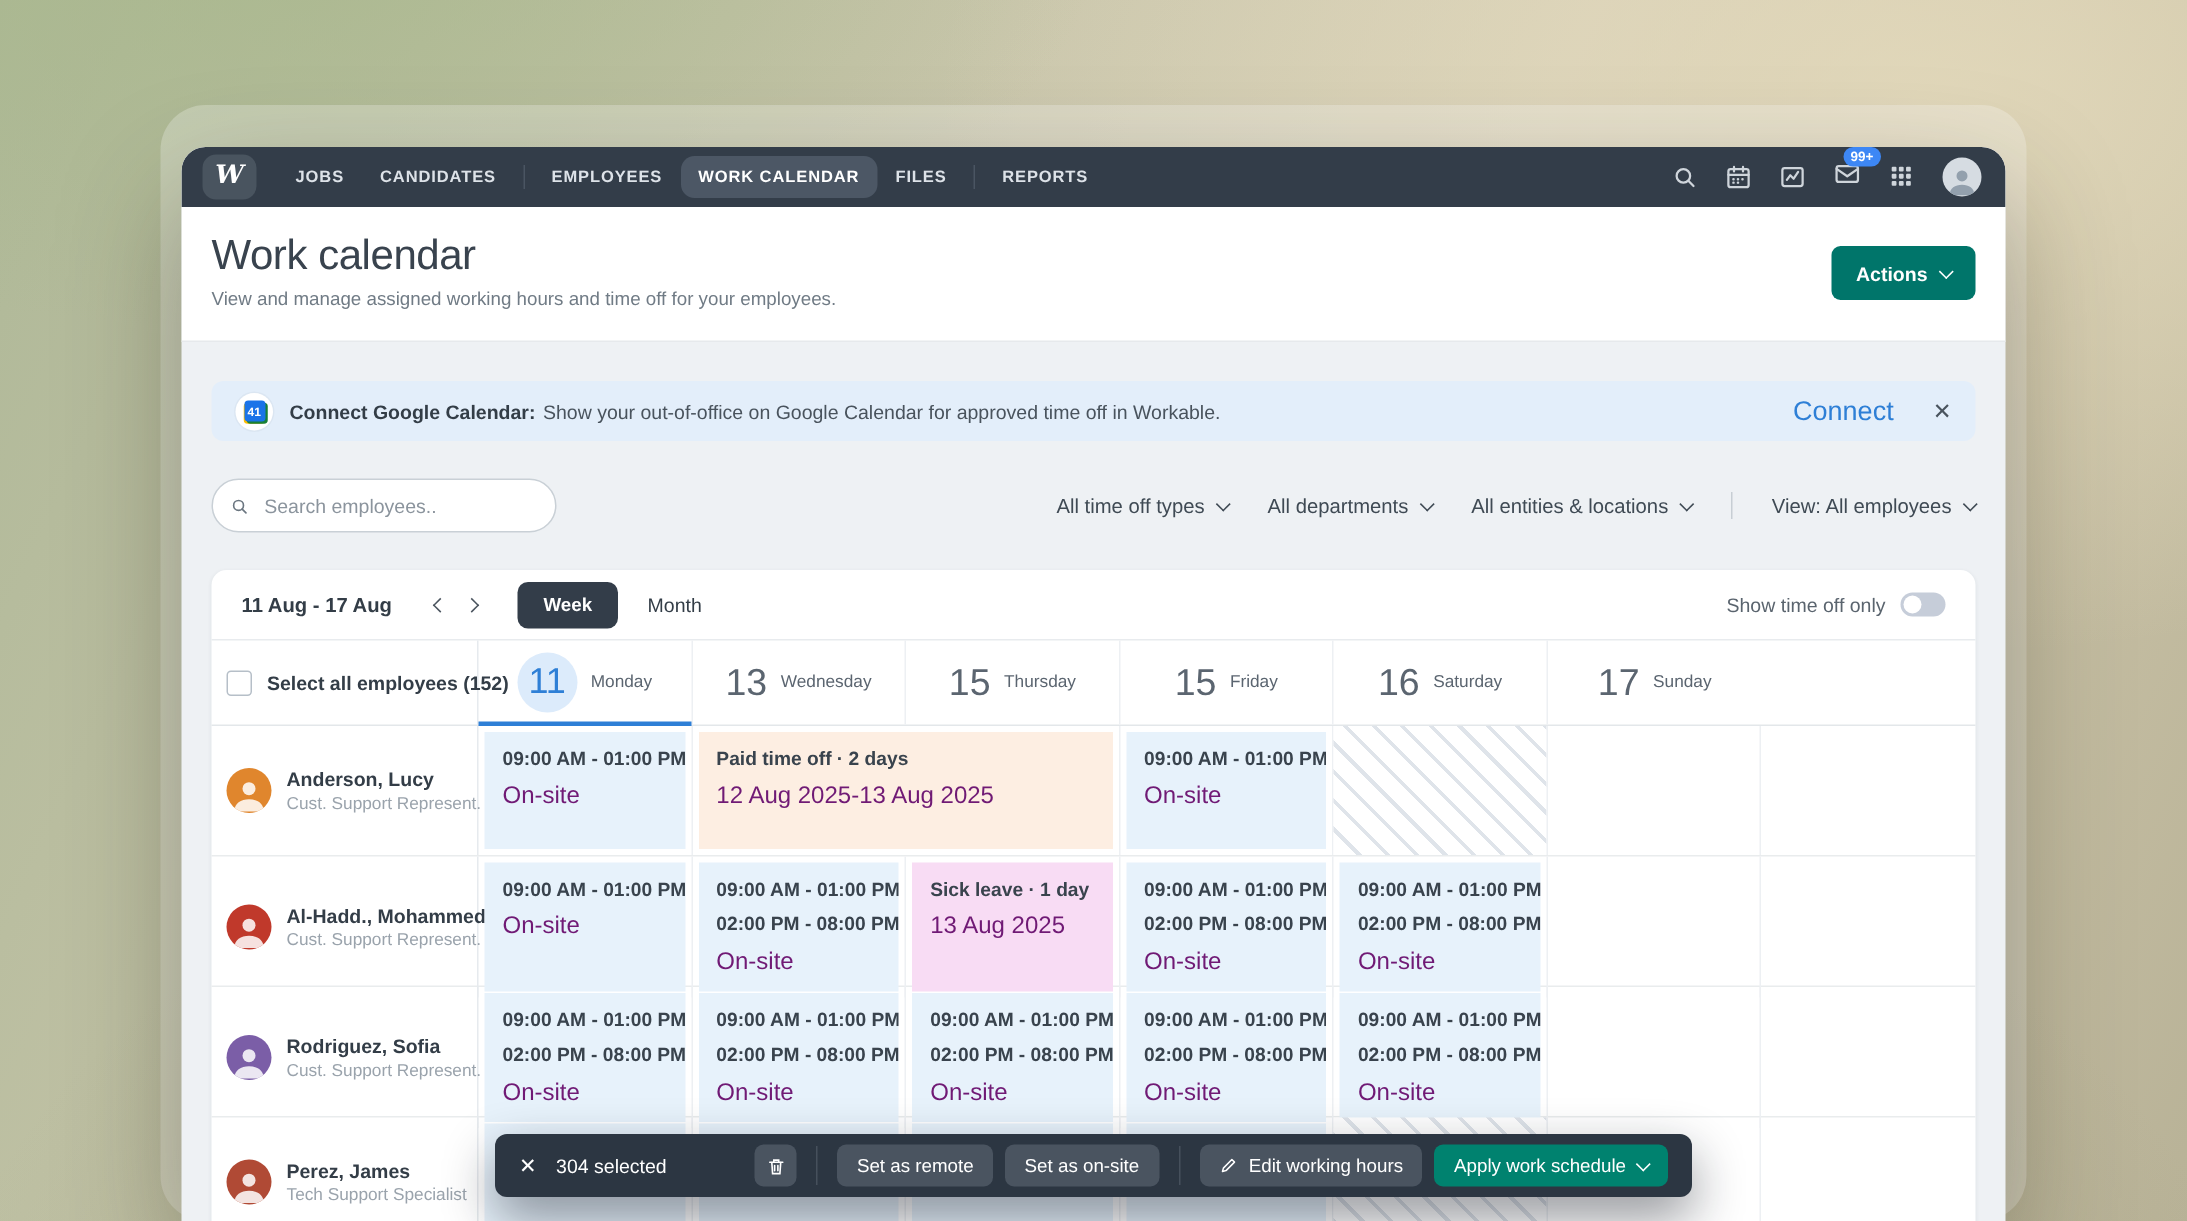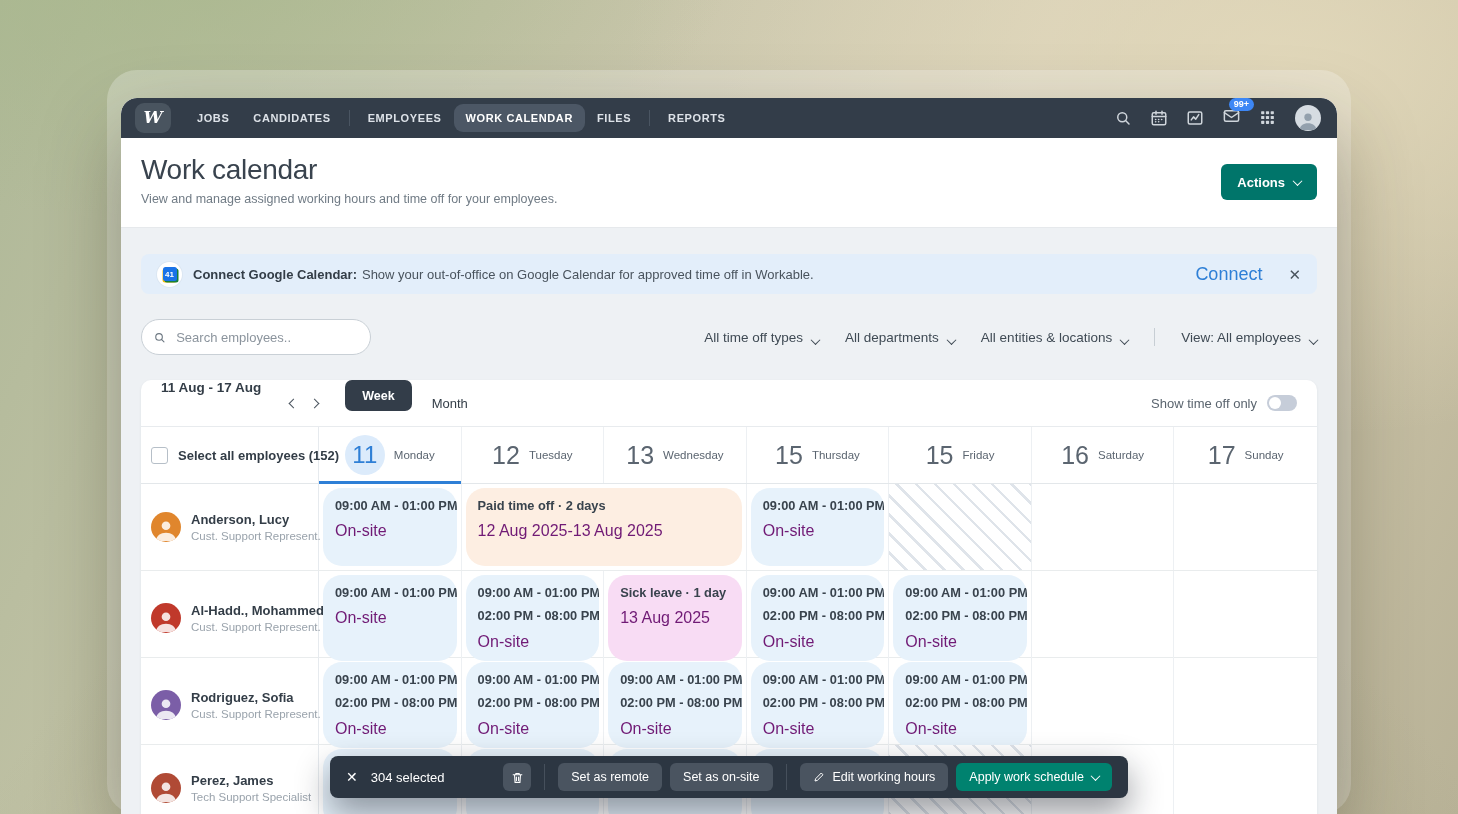--- a/index.html
+++ b/index.html
@@ -42,29 +42,29 @@
   .banner-bold{font-size:13px;font-weight:700;color:#333d47}
   .banner-text{font-size:13px;color:#49535d;margin-left:5px}
   .banner-connect{margin-left:auto;font-size:18px;color:#2e7fd6;cursor:pointer}
   .banner-x{margin-left:26px;font-size:15px;color:#4a545e;cursor:pointer;line-height:1}
 
   .filter-row{margin:25px 20px 0;display:flex;align-items:center}
   .search-box{width:230px;height:36px;background:#fff;border:1px solid #c9d0d6;border-radius:18px;display:flex;align-items:center;padding:0 11px;box-sizing:border-box;gap:8px}
   .search-box input{border:none;outline:none;background:transparent;font-size:13px;color:#3a444e;width:100%;font-family:inherit}
   .search-box input::placeholder{color:#8b949d}
   .filters{margin-left:auto;display:flex;align-items:center;gap:26px;color:#3f4a54;font-size:13.5px}
-  .filter{display:flex;align-items:flex-end;gap:9px;cursor:pointer;white-space:nowrap}
+  .filter{display:flex;align-items:center;gap:9px;cursor:pointer;white-space:nowrap}
   .f-div{width:1px;height:18px;background:#c7ced4}
   .chev{display:inline-block;width:6px;height:6px;border-right:1.8px solid currentColor;border-bottom:1.8px solid currentColor;transform:rotate(45deg) translate(-1px,-1px)}
   .chev.lft{transform:rotate(135deg)}
   .chev.rgt{transform:rotate(-45deg)}
 
   
   .card{margin:25px 20px 0;background:#fff;border-radius:10px 10px 0 0;box-shadow:0 1px 3px rgba(30,40,50,.07)}
-  .cal-toolbar{height:46px;display:flex;padding:0 20px}
+  .cal-toolbar{height:46px;display:flex;align-items:center;padding:0 20px}
   .range{font-size:13.5px;font-weight:700;color:#333d47;margin-right:22px}
   .nav-arrow{background:none;border:none;color:#4a545e;padding:4px 7px;cursor:pointer;display:flex;align-items:center}
   .week-btn{margin-left:20px;background:#333d49;color:#fff;border:none;border-radius:7px;height:31px;padding:0 17px;font-size:12.5px;font-weight:600;cursor:pointer;font-family:inherit}
   .month-btn{margin-left:10px;background:none;border:none;color:#333d47;font-size:13px;padding:0 10px;cursor:pointer;font-family:inherit}
   .toolbar-right{margin-left:auto;display:flex;align-items:center;gap:10px}
   .toggle-label{font-size:13px;color:#5a646e}
   .toggle{width:30px;height:16px;border-radius:9px;background:#c6cdd9;position:relative;cursor:pointer}
   .toggle::after{content:'';position:absolute;left:2px;top:2px;width:12px;height:12px;border-radius:50%;background:#fff}
 
   .cal-header{display:grid;grid-template-columns:178px repeat(7,1fr);height:56px;border-top:1px solid #e8ebee;border-bottom:1px solid #e3e7ea}
@@ -80,21 +80,21 @@
 
   .cal-row{display:grid;grid-template-columns:178px repeat(7,1fr);height:86px;border-bottom:1px solid #e9eced}
   .emp-cell{display:flex;align-items:center;gap:10px;padding-left:10px;border-right:1px solid #e6eaee;cursor:pointer}
   .avatar{width:30px;height:30px;border-radius:50%;display:flex;align-items:flex-end;justify-content:center;overflow:hidden;flex:none}
   .emp-meta{display:flex;flex-direction:column;gap:3px;min-width:0}
   .emp-name{font-size:13px;font-weight:600;color:#333d47;white-space:nowrap}
   .emp-role{font-size:11.5px;color:#9aa3ac;white-space:nowrap}
   .cal-cell{border-right:1px solid #edf0f3;padding:4px;box-sizing:border-box;min-width:0}
   .cal-cell:last-child{border-right:none}
   .cal-cell.stripes{padding:0;background:repeating-linear-gradient(45deg,#fff 0 11px,#dfe4ea 11px 13.5px)}
-  .block{height:100%;border-radius:19px;padding:10px 12px;box-sizing:border-box;overflow:hidden;cursor:pointer}
+  .block{height:100%;border-radius:0;padding:10px 12px;box-sizing:border-box;overflow:hidden;cursor:pointer}
   .b-title{font-size:12.8px;font-weight:600;color:#39434d;line-height:1.2;margin-bottom:8px;white-space:nowrap}
   .b-sub{font-size:16px;color:#701a75;line-height:1.2;white-space:nowrap}
 
   
   .action-bar{position:absolute;left:330px;top:756px;width:798px;height:42px;background:#2c3642;border-radius:8px;box-shadow:0 14px 34px rgba(15,20,30,.45);display:flex;align-items:center;padding:0 16px;box-sizing:border-box;z-index:20;color:#fff}
   .ab-x{font-size:14px;cursor:pointer;line-height:1}
   .ab-count{font-size:13px;margin-left:13px}
   .ab-right{margin-left:auto;display:flex;align-items:center;gap:8px}
   .ab-icon-btn{width:28px;height:28px;background:#4a5460;border-radius:6px;display:flex;align-items:center;justify-content:center;border:none;cursor:pointer}
   .ab-div{width:1px;height:26px;background:#46505c;margin:0 5px}
@@ -241,24 +241,20 @@
 
         <div class="cal-header">
           <div class="sel-cell">
             <span class="cb"></span>
             <span class="sel-label">Select all employees (152)</span>
           </div>
 
         <div class="day-head active">
               <span class="day-num">11</span>
               <span class="day-name">Monday</span>
-            </div>
-            <div class="day-head">
-              <span class="day-num">12</span>
-              <span class="day-name">Tuesday</span>
             </div>
             <div class="day-head">
               <span class="day-num">13</span>
               <span class="day-name">Wednesday</span>
             </div>
             <div class="day-head">
               <span class="day-num">15</span>
               <span class="day-name">Thursday</span>
             </div>
             <div class="day-head">

